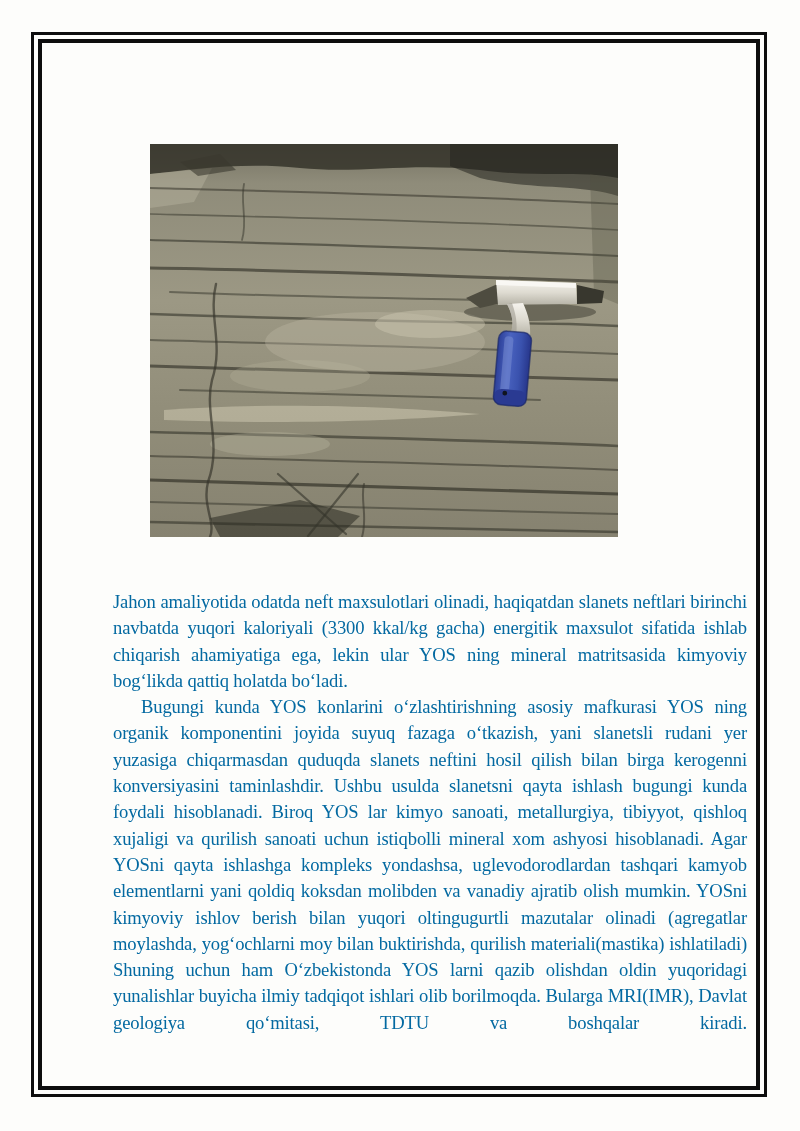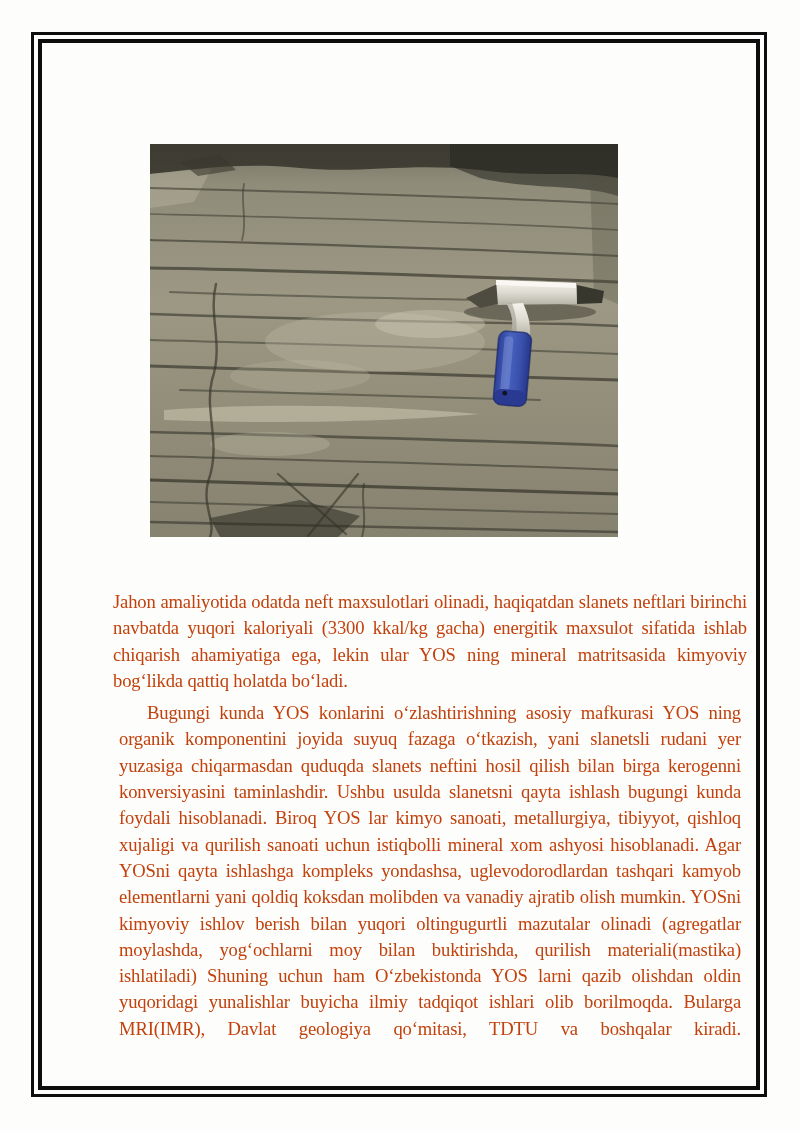--- a/index.html
+++ b/index.html
@@ -30,28 +30,28 @@
     position: absolute; left: 150px; top: 144px;
     width: 468px; height: 393px;
     margin: 0;
     overflow: hidden;
   }
   .photo svg { display: block; }
   .photo .ln { stroke: #34332a; fill: none; stroke-linecap: round; }
   .textblock {
     position: absolute; left: 113px; top: 589px;
     width: 634px;
-    color: #c2410c;
+    color: #0369a1;
     font-size: 18.6px;
     line-height: 26.3px;
     letter-spacing: -0.15px;
     text-align: justify;
   }
   .p1 { margin: 0; }
-  .p2 { margin: 6px; text-indent: 28px; text-align-last: justify; }
+  .p2 { margin: 0; text-indent: 28px; text-align-last: justify; }
 </style>
 </head>
 <body>
 
 <div class="page">
 
   <div class="frame-outer">
     <div class="frame-inner"></div>
   </div>
 

